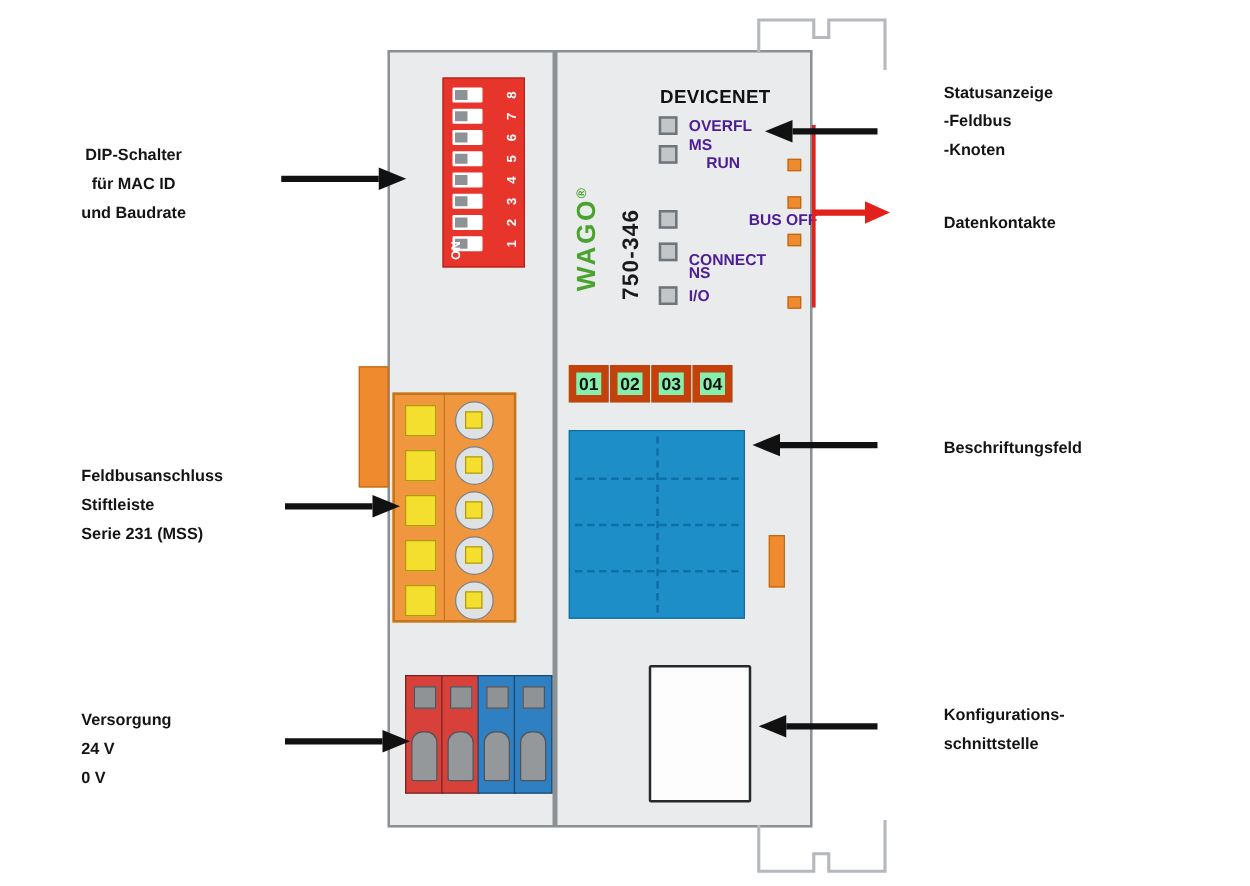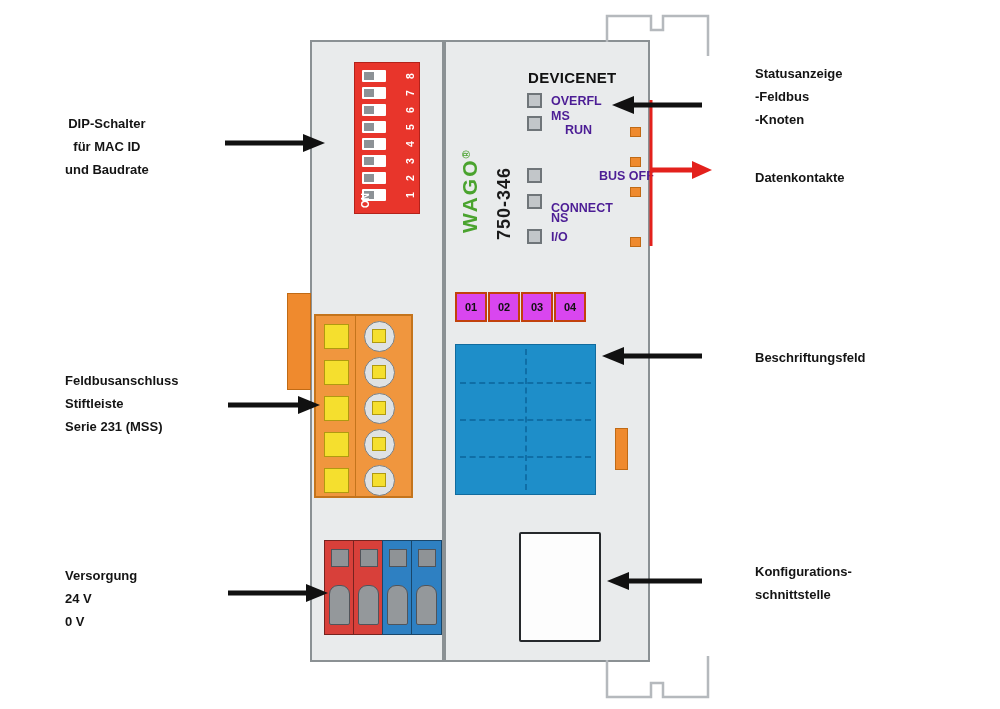--- a/index.html
+++ b/index.html
@@ -16,23 +16,23 @@
   .dip-sw{position:absolute;left:7px;width:24px;height:12px;background:#ffffff;border-radius:1px;}
   .dip-act{position:absolute;left:2px;top:2px;width:10px;height:8px;background:#8d9296;}
   .dipnum{position:absolute;right:3px;width:12px;text-align:center;transform:rotate(-90deg);
           color:#fff;font-size:10.5px;font-weight:bold;line-height:12px;}
   .dip-on{position:absolute;left:3px;top:132px;transform:rotate(-90deg);transform-origin:center;
           color:#fff;font-size:10px;font-weight:bold;}
   
   .led{background:#c2c6c9;border:2px solid #6f7579;width:15px;height:15px;}
   .ledlbl{position:absolute;font-size:12.5px;font-weight:bold;white-space:nowrap;color:#4c1d95;}
   
-  .portbox{background:#d946ef;border:2px solid #c2410c;width:32px;height:30px;
+  .portbox{background:#86efac;border:6px solid #c2410c;width:32px;height:30px;
            display:flex;align-items:center;justify-content:center;
-           font-size:11px;font-weight:bold;}
+           font-size:14px;font-weight:bold;}
   
   .bluefield{background:#1e8ec9;border:1px solid #116b9e;}
   .bf-h{position:absolute;left:4px;right:4px;border-top:2px dashed #0f6ea6;}
   .bf-v{position:absolute;top:4px;bottom:4px;border-left:2px dashed #0f6ea6;}
   
   .tblock{background:#f0963e;border:2px solid #c4741c;}
   .tb-div{position:absolute;left:39px;top:0;bottom:0;border-left:1.5px solid #c4741c;}
   .ysq{position:absolute;left:8px;width:23px;height:23px;background:#f5df2e;border:1.5px solid #b09a10;}
   .circ{position:absolute;left:48px;width:29px;height:29px;border-radius:50%;
         background:#dfe2e4;border:1.5px solid #7c8286;}

